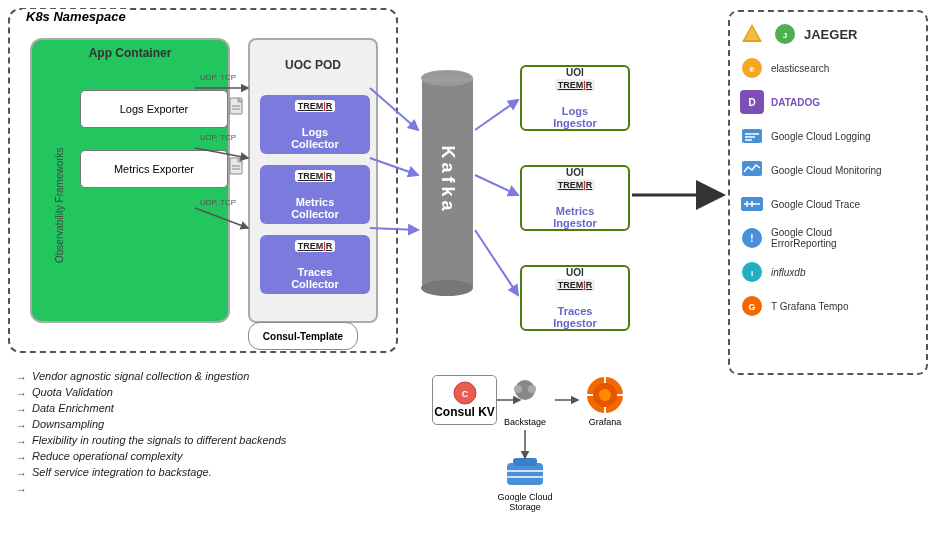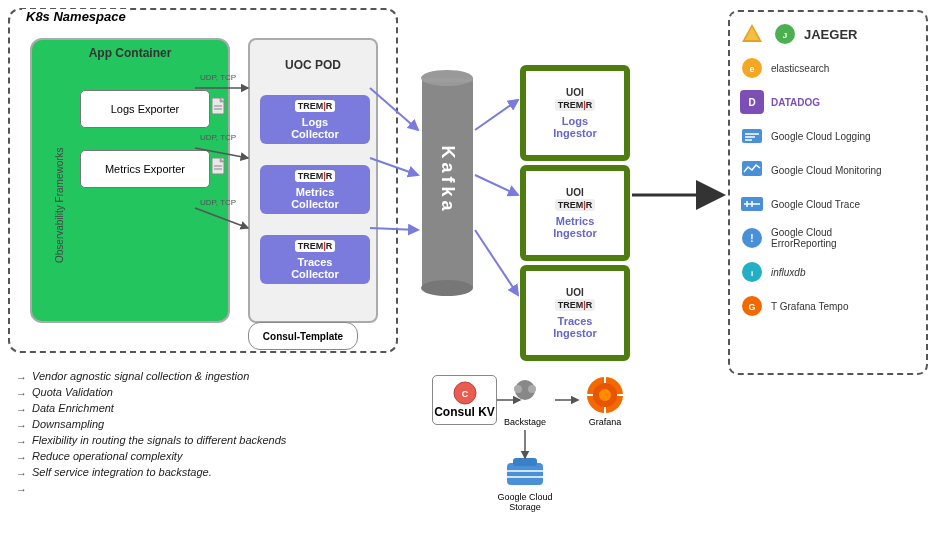--- a/index.html
+++ b/index.html
@@ -65,21 +65,21 @@
       height: 180px;
       display: flex;
       align-items: center;
       justify-content: center;
     }
 
     
     .exporter-box {
       position: absolute;
       left: 48px;
-      width: 130px;
+      width: 148px;
       height: 38px;
       border: 1.5px solid #777;
       border-radius: 5px;
       background: #fff;
       display: flex;
       align-items: center;
       justify-content: center;
       font-size: 11px;
       font-weight: 500;
     }
@@ -171,25 +171,25 @@
       color: #fff;
       writing-mode: vertical-lr;
       letter-spacing: 4px;
       z-index: 2;
     }
 
     
     .uoi-box {
       position: absolute;
       width: 110px;
-      border: 6px solid #4d7c0f;
+      border: 2px solid #4d7c0f;
       border-radius: 6px;
       background: #fff;
       text-align: center;
-      padding: 16px;
+      padding: 0;
     }
     .uoi-box .uoi-label {
       font-size: 10px;
       font-weight: bold;
       color: #333;
     }
     .uoi-box .ingestor-label {
       font-size: 11px;
       font-weight: bold;
       color: #6666cc;
@@ -315,22 +315,23 @@
       z-index: 10;
     }
 
     .collector-tremor {
       font-size: 9px;
       font-weight: 900;
       background: #fff;
       color: #222;
       border-radius: 3px;
       padding: 1px 3px;
-      margin-bottom: 4px;
+      margin-bottom: 14px;
       display: inline-block;
+      text-decoration: underline;
     }
     .collector-tremor .pipe { color: #cc3333; }
 
   </style>
 </head>
 <body>
 
 <svg class="svg-overlay" xmlns="http://www.w3.org/2000/svg">
 
   <line x1="195" y1="88" x2="248" y2="88" stroke="#555" stroke-width="1.5" marker-end="url(#arrow)"></line>

